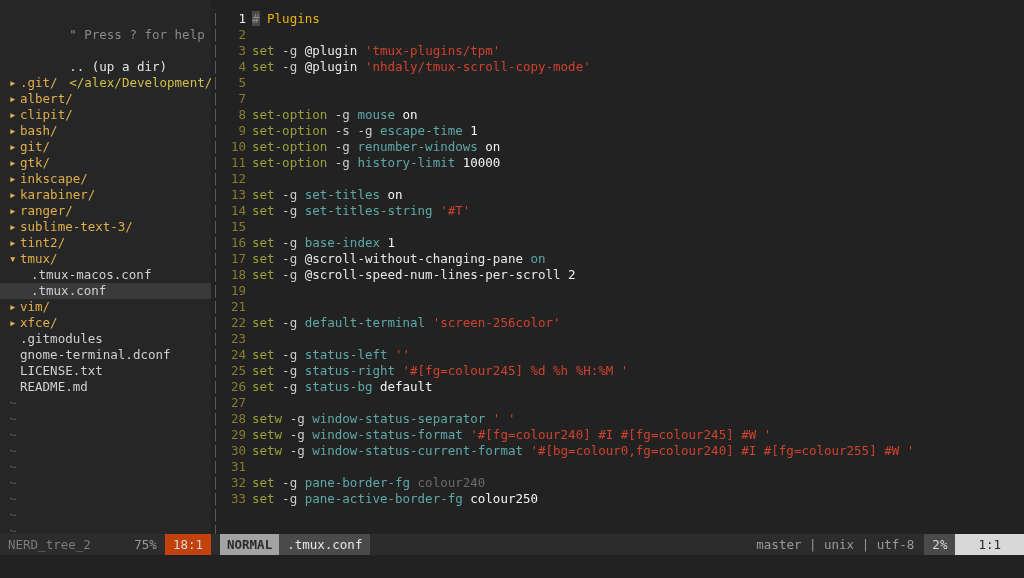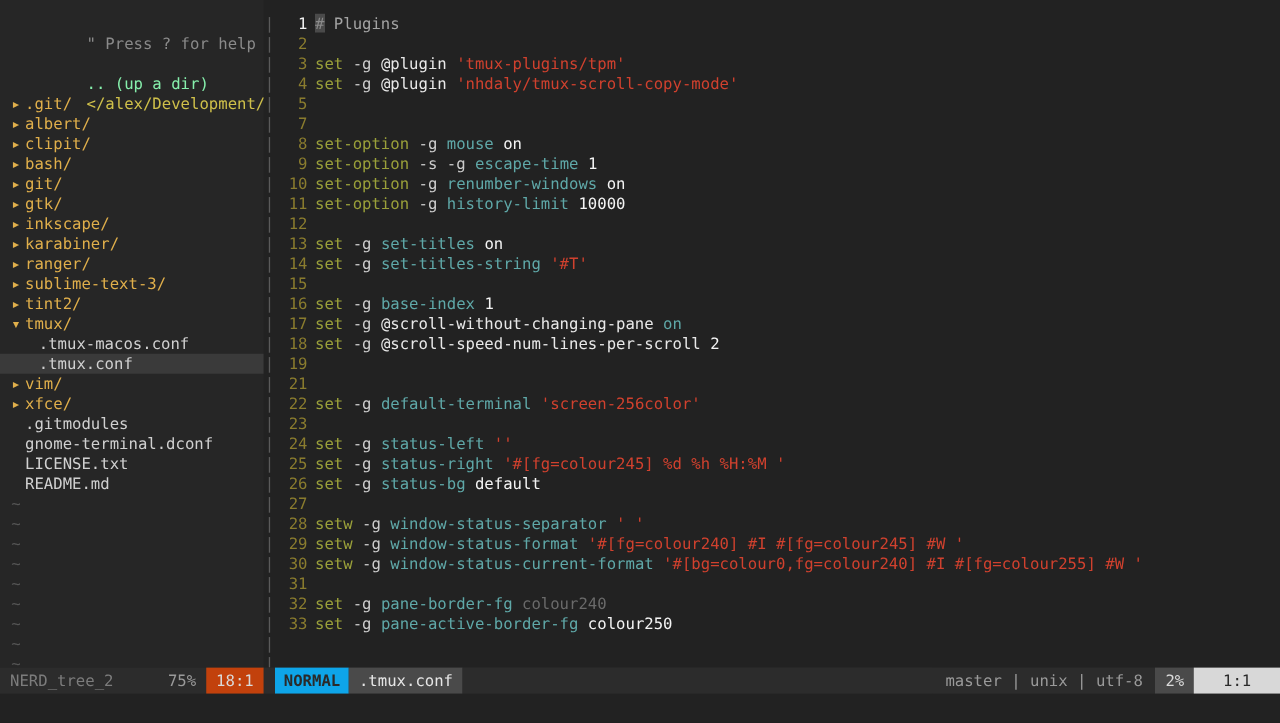--- a/index.html
+++ b/index.html
@@ -50,21 +50,21 @@
     padding-left: 9px;
     box-sizing: border-box;
     font-size: 12.5px;
   }
   .tline.sel {
     background: #3a3a3a;
     width: 211px;
     padding-left: 9px;
   }
   .help-text { color: #8a8a8a; }
-  .updir { color: #86efac; }
+  .updir { color: #e5e5e5; }
   .cwd { color: #cfc04a; }
   .arrow { color: #e0af4b; display: inline-block; width: 11px; }
   .noarrow { display: inline-block; width: 11px; }
   .dirname { color: #e0af4b; }
   .filename { color: #d0d0d0; }
   .tilde { color: #555555; }
   .indent2 { display: inline-block; width: 22px; }
 
   
   .divider {
@@ -102,21 +102,21 @@
   .lnum {
     display: inline-block;
     width: 26px;
     text-align: right;
     color: #8a7c2e;
     margin-right: 6px;
   }
   .lnum.cur {
     color: #f0f0f0;
   }
-  .cmt   { color: #a3a3a3; }
+  .cmt   { color: #eab308; }
   .kw    { color: #9aa03a; }
   .flag  { color: #cccccc; }
   .opt   { color: #5fa8a8; }
   .str   { color: #d0412e; }
   .val   { color: #f4f4f4; }
   .atvar { color: #e8e8e8; }
   .dim   { color: #6a6a6a; }
   .cursorblk {
     background: #4a4a4a;
     color: #8a8a8a;
@@ -143,21 +143,21 @@
     flex: 1 1 auto;
     display: flex;
     align-items: stretch;
     background: #2c2c2c;
   }
   .seg { padding: 0 8px; }
   .seg-name   { color: #7c7c7c; }
   .seg-blank  { background: #3a3a3a; width: 34px; padding: 0; }
   .seg-pct    { color: #9a9a9a; }
   .seg-pos    { background: #c2410c; color: #dadada; }
-  .seg-mode   { background: #0ea5e9; color: #2a2a2a; font-weight: bold; padding: 0 7px; }
+  .seg-mode   { background: #a3a3a3; color: #2a2a2a; font-weight: bold; padding: 0 7px; }
   .seg-file   { background: #4a4a4a; color: #e6e6e6; padding: 0 8px; }
   .sl-spacer  { flex: 1 1 auto; background: #2c2c2c; }
   .seg-info   { color: #9a9a9a; padding: 0 10px; }
   .seg-pct2   { background: #4a4a4a; color: #dadada; padding: 0 8px; }
   .seg-ratio  { background: #d8d8d8; color: #2a2a2a; padding: 0 23px; }
   .sl-div { width: 9px; flex: 0 0 9px; background: #2c2c2c; }
 
   
   .cmdline {
     height: 23px;

